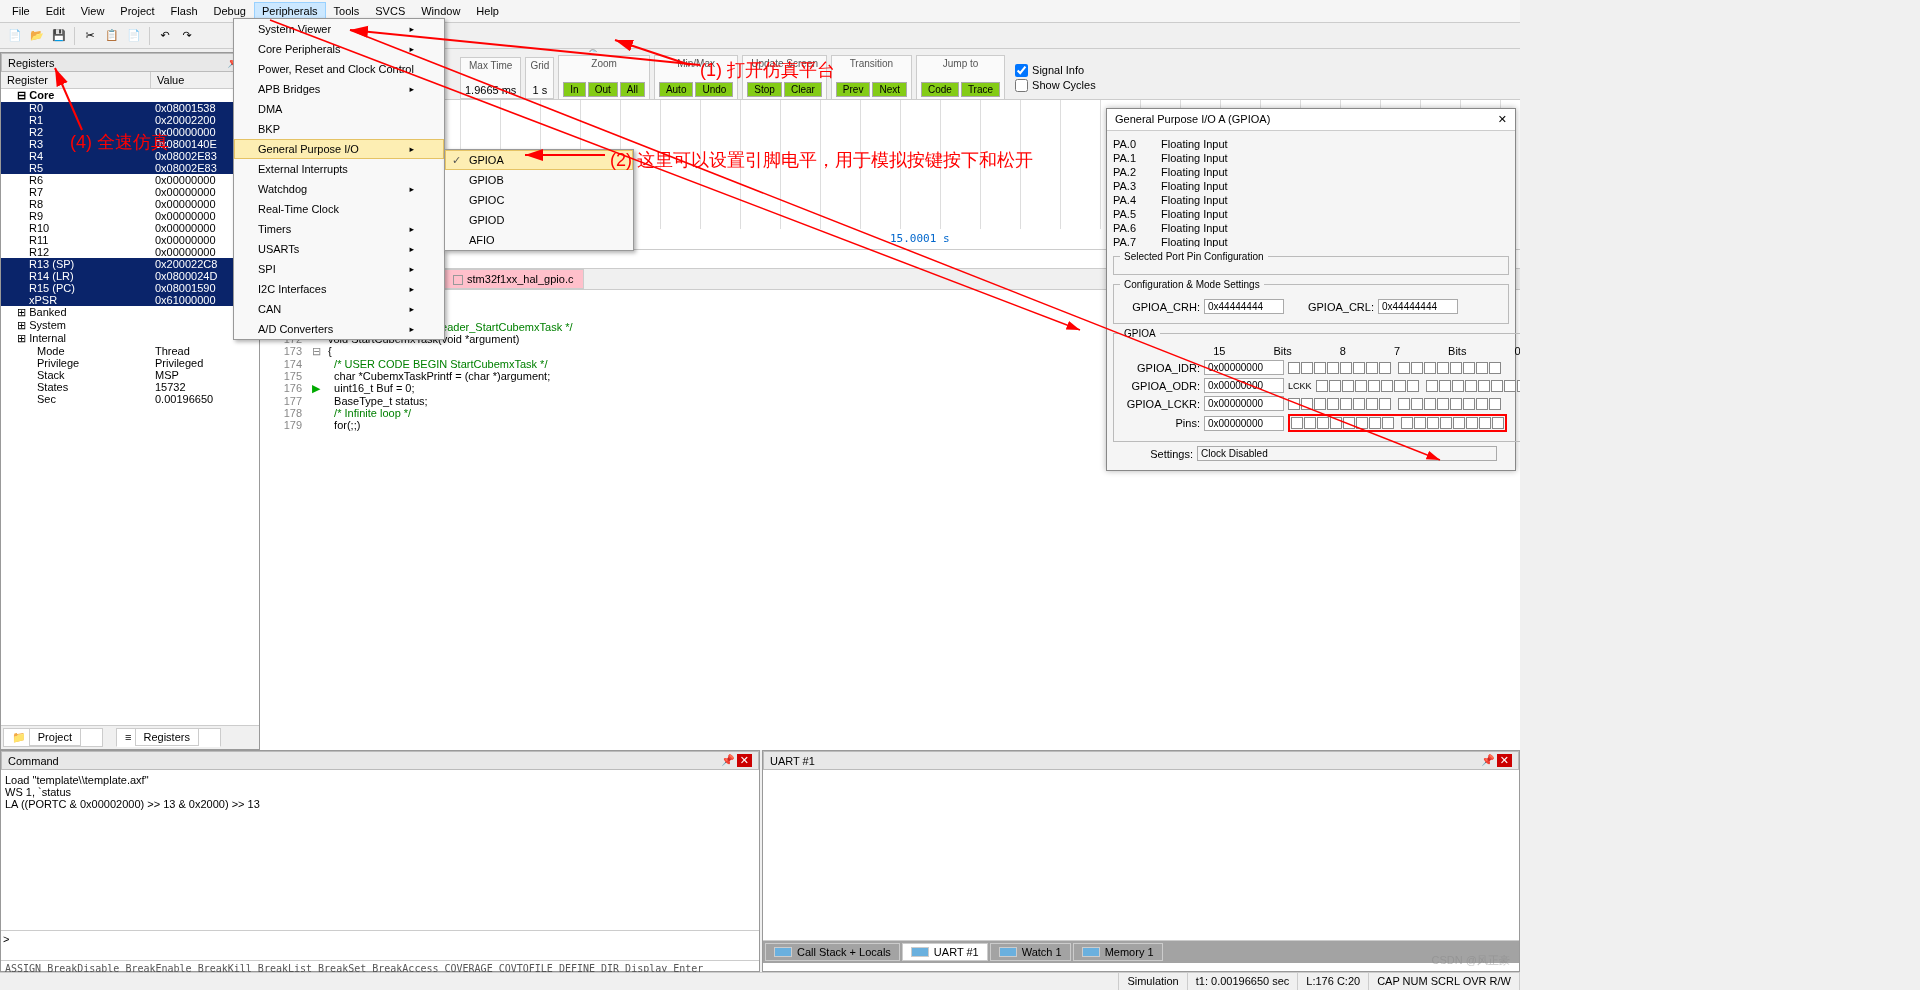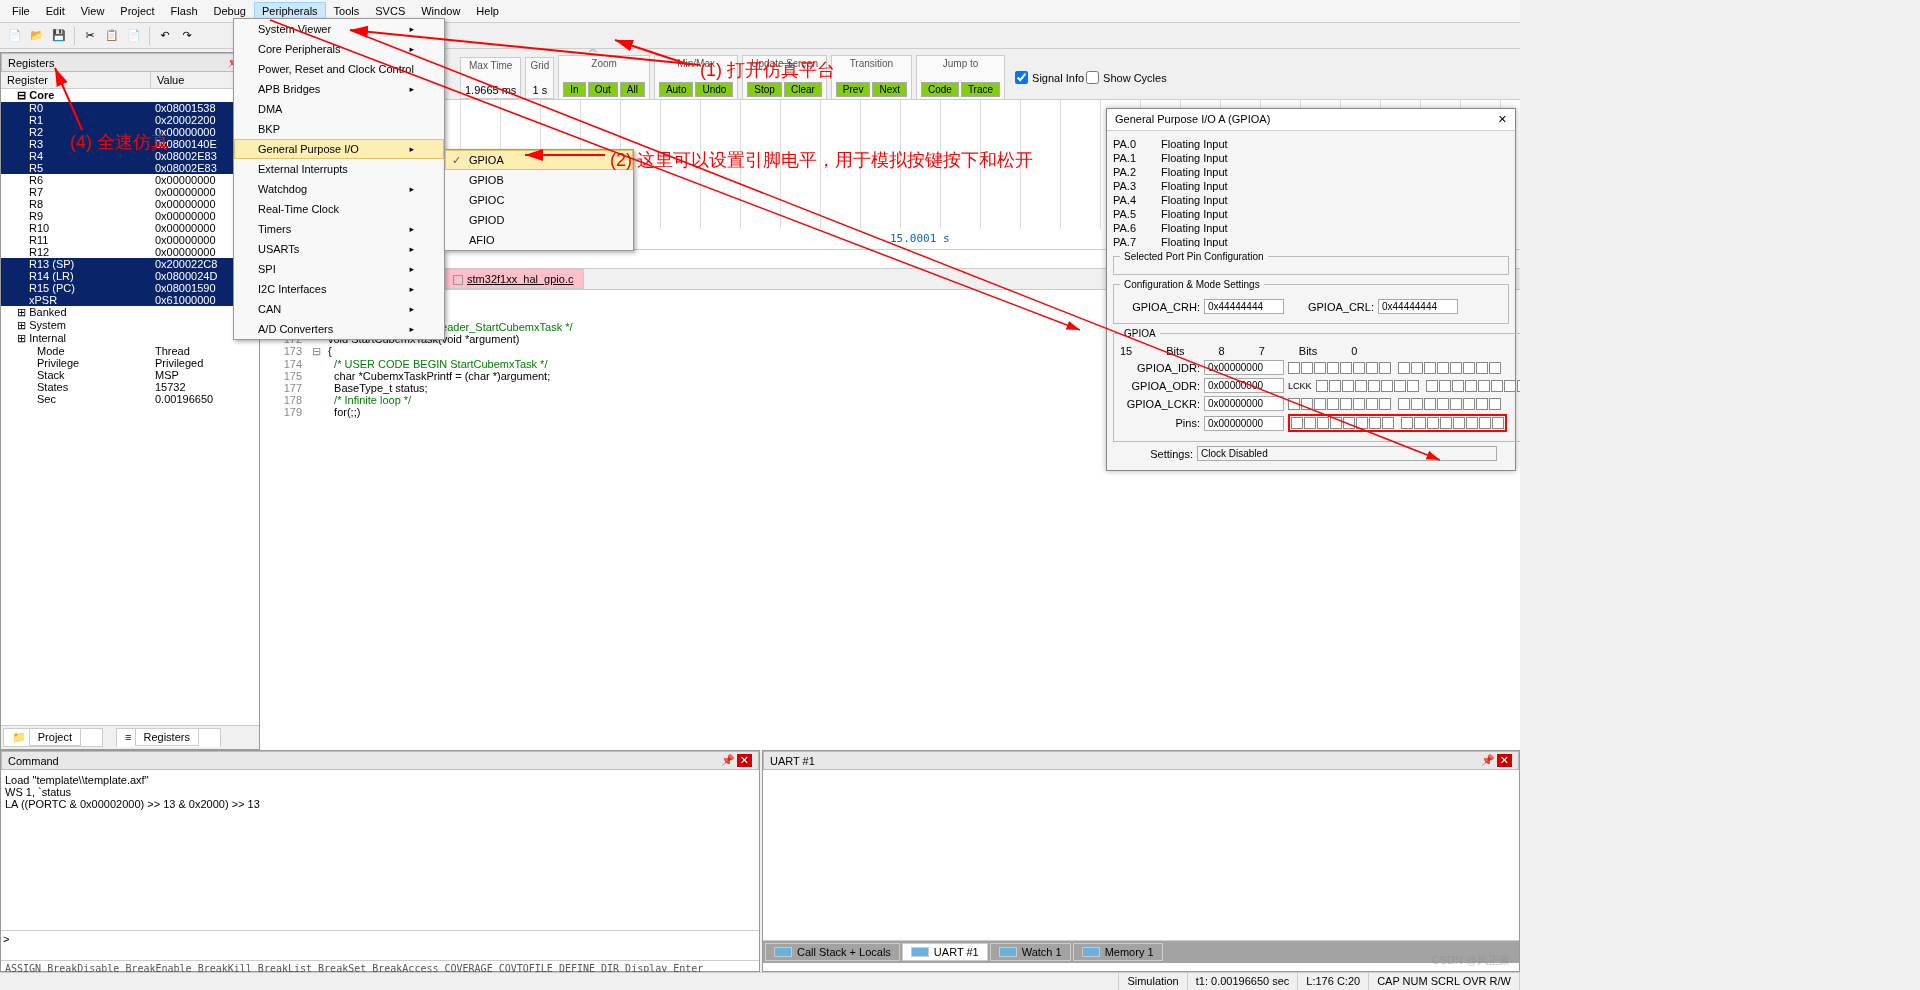--- a/index.html
+++ b/index.html
@@ -30,21 +30,21 @@
 .dropdown-menu .arrow::after { content:"▸"; font-size:9px; }
 .submenu { position:absolute; left:100%; top:0; }
 .check::before { content:"✓"; position:absolute; left:6px; color:#555; }
 .main-area { position:absolute; left:260px; top:52px; right:0; bottom:240px; background:#fff; }
 .la-toolbar { background:#f0f0f0; border-bottom:1px solid #ccc; padding:3px; display:flex; gap:4px; align-items:center; flex-wrap:wrap; }
 .la-group { display:flex; flex-direction:column; align-items:center; gap:13px; border:1px solid #ccc; padding:2px 4px; background:#fafafa; }
 .la-group .lbl { font-size:10px; color:#555; }
 .la-btns { display:flex; gap:2px; }
 .la-btn { border:1px solid #aaa; background:#84cc16; padding:1px 6px; font-size:10px; }
 .code-tabs { display:flex; background:#f0f0f0; border-bottom:1px solid #ccc; }
-.code-tab { padding:3px 10px; border:1px solid #ccc; background:#fafafa; display:flex; align-items:flex-end; gap:4px;text-decoration:underline; }
+.code-tab { padding:3px 10px; border:1px solid #ccc; background:#fafafa; display:flex; align-items:flex-end; gap:4px; }
 .code-area { font-family:Consolas,monospace; font-size:13px; padding:2px; background:#fff; }
 .code-line { display:flex; }
 .code-line .ln { width:50px; text-align:right; color:#888; padding-right:10px; }
 .code-line .txt { flex:1; white-space:pre; }
 .c-comment { color:#008000; }
 .gpio-panel { position:absolute; right:4px; top:108px; width:410px; background:#f5f5f5; border:1px solid #888; box-shadow:0 0 6px rgba(0,0,0,.3); z-index:50; }
 .gpio-title { background:#fff; padding:4px 8px; display:flex; justify-content:space-between; border-bottom:1px solid #ccc; }
 .gpio-body { padding:6px; font-size:10px; }
 .gpio-pin-row { display:flex; gap:8px; padding:1px 0; }
 .gpio-group { border:1px solid #bbb; padding:6px; margin-top:4px; }
@@ -359,21 +359,21 @@
           <span class="la-btn">Next</span>
         </div>
       </div>
     <div class="la-group">
         <div class="lbl">Jump to</div>
         <div class="la-btns">
           <span class="la-btn">Code</span>
           <span class="la-btn">Trace</span>
         </div>
       </div>
-    <div style="display:flex;flex-direction:row;gap:2px;margin-left:6px">
+    <div style="display:flex;flex-direction:column;gap:2px;margin-left:6px">
       <label class="checkbox-inline">
           <input type="checkbox" checked="" style="">
           <span>Signal Info</span>
         </label>
       <label class="checkbox-inline">
           <input type="checkbox" style="">
           <span>Show Cycles</span>
         </label>
     </div>
   </div>
@@ -414,20 +414,25 @@
       </div>
       <div class="code-line">
         <span class="ln">174</span>
         <span style="width:16px"> </span>
         <span class="txt c-comment">  /* USER CODE BEGIN StartCubemxTask */</span>
       </div>
       <div class="code-line">
         <span class="ln">175</span>
         <span style="width:16px"> </span>
         <span class="txt ">  char *CubemxTaskPrintf = (char *)argument;</span>
+      </div>
+      <div class="code-line">
+        <span class="ln">176</span>
+        <span style="width:16px"><span style="color:#00aa00">▶</span></span>
+        <span class="txt ">  uint16_t Buf = 0;</span>
       </div>
       <div class="code-line">
         <span class="ln">177</span>
         <span style="width:16px"> </span>
         <span class="txt ">  BaseType_t status;</span>
       </div>
       <div class="code-line">
         <span class="ln">178</span>
         <span style="width:16px"> </span>
         <span class="txt c-comment">  /* Infinite loop */</span>
@@ -491,21 +496,21 @@
             <input style="width: 80px;" value="0x44444444">
           </div>
         <div class="gpio-field">
             <label>GPIOA_CRL:</label>
             <input style="width: 80px;" value="0x44444444">
           </div>
       </div>
     </fieldset>
     <fieldset class="gpio-group">
         <legend>GPIOA</legend>
-      <div style="display:flex;justify-content:flex-start;gap:34px;padding-right:8px">
+      <div style="display:flex;justify-content:flex-end;gap:48px;padding-right:8px">
           <span>15</span>
           <span>Bits</span>
           <span>8</span>
           <span>7</span>
           <span>Bits</span>
           <span>0</span>
         </div>
       <div class="gpio-field">
           <label>GPIOA_IDR:</label>
           <input style="width: 80px;" value="0x00000000">

